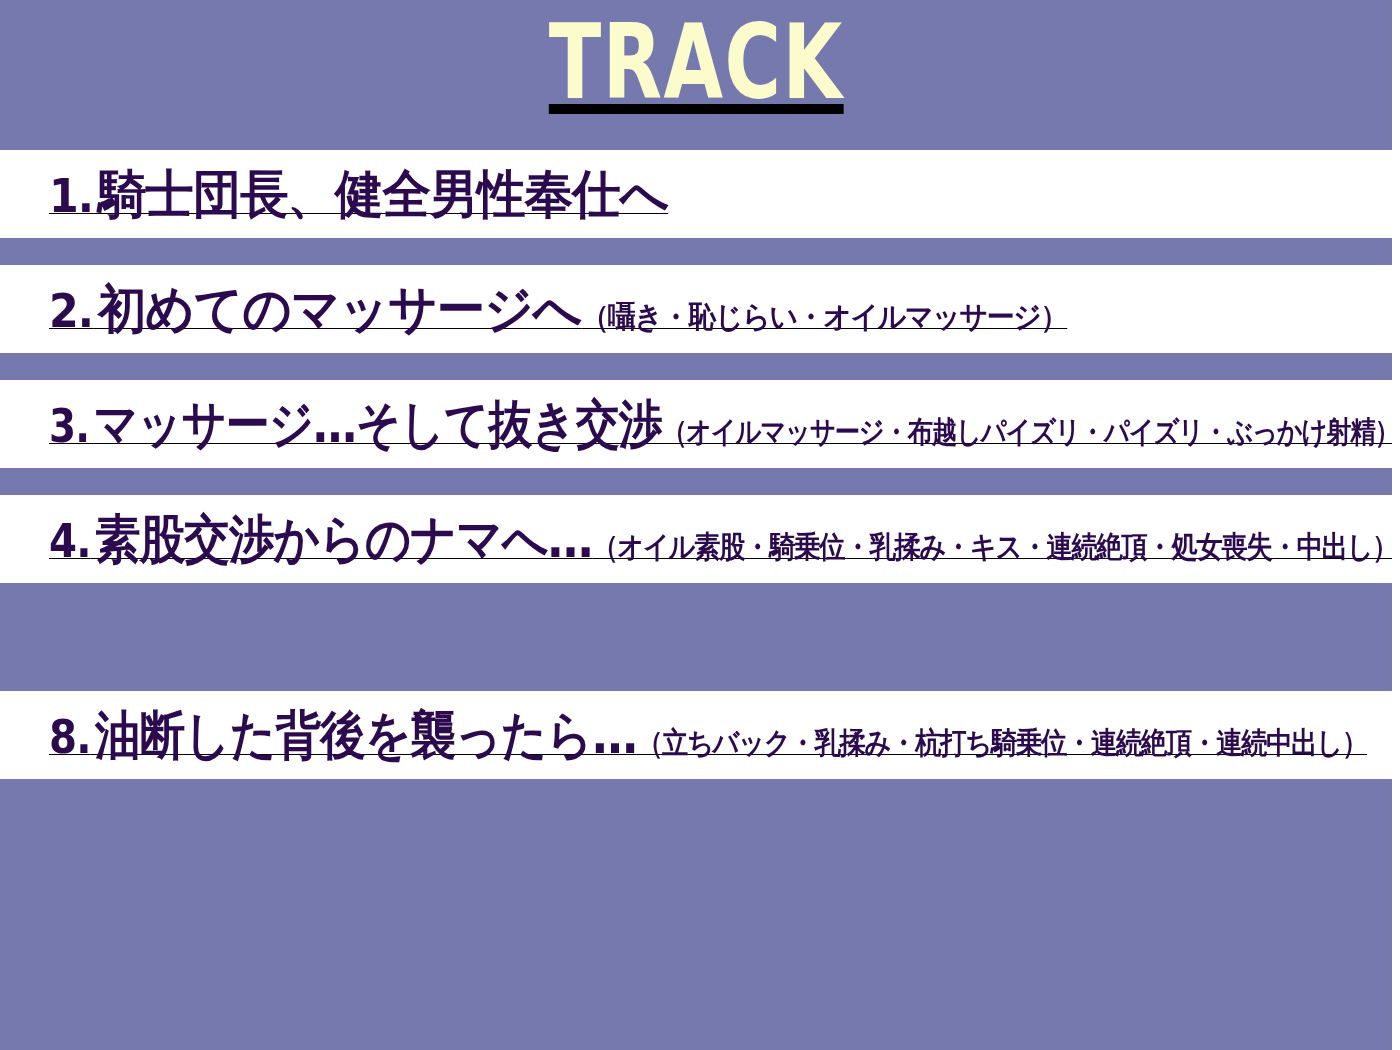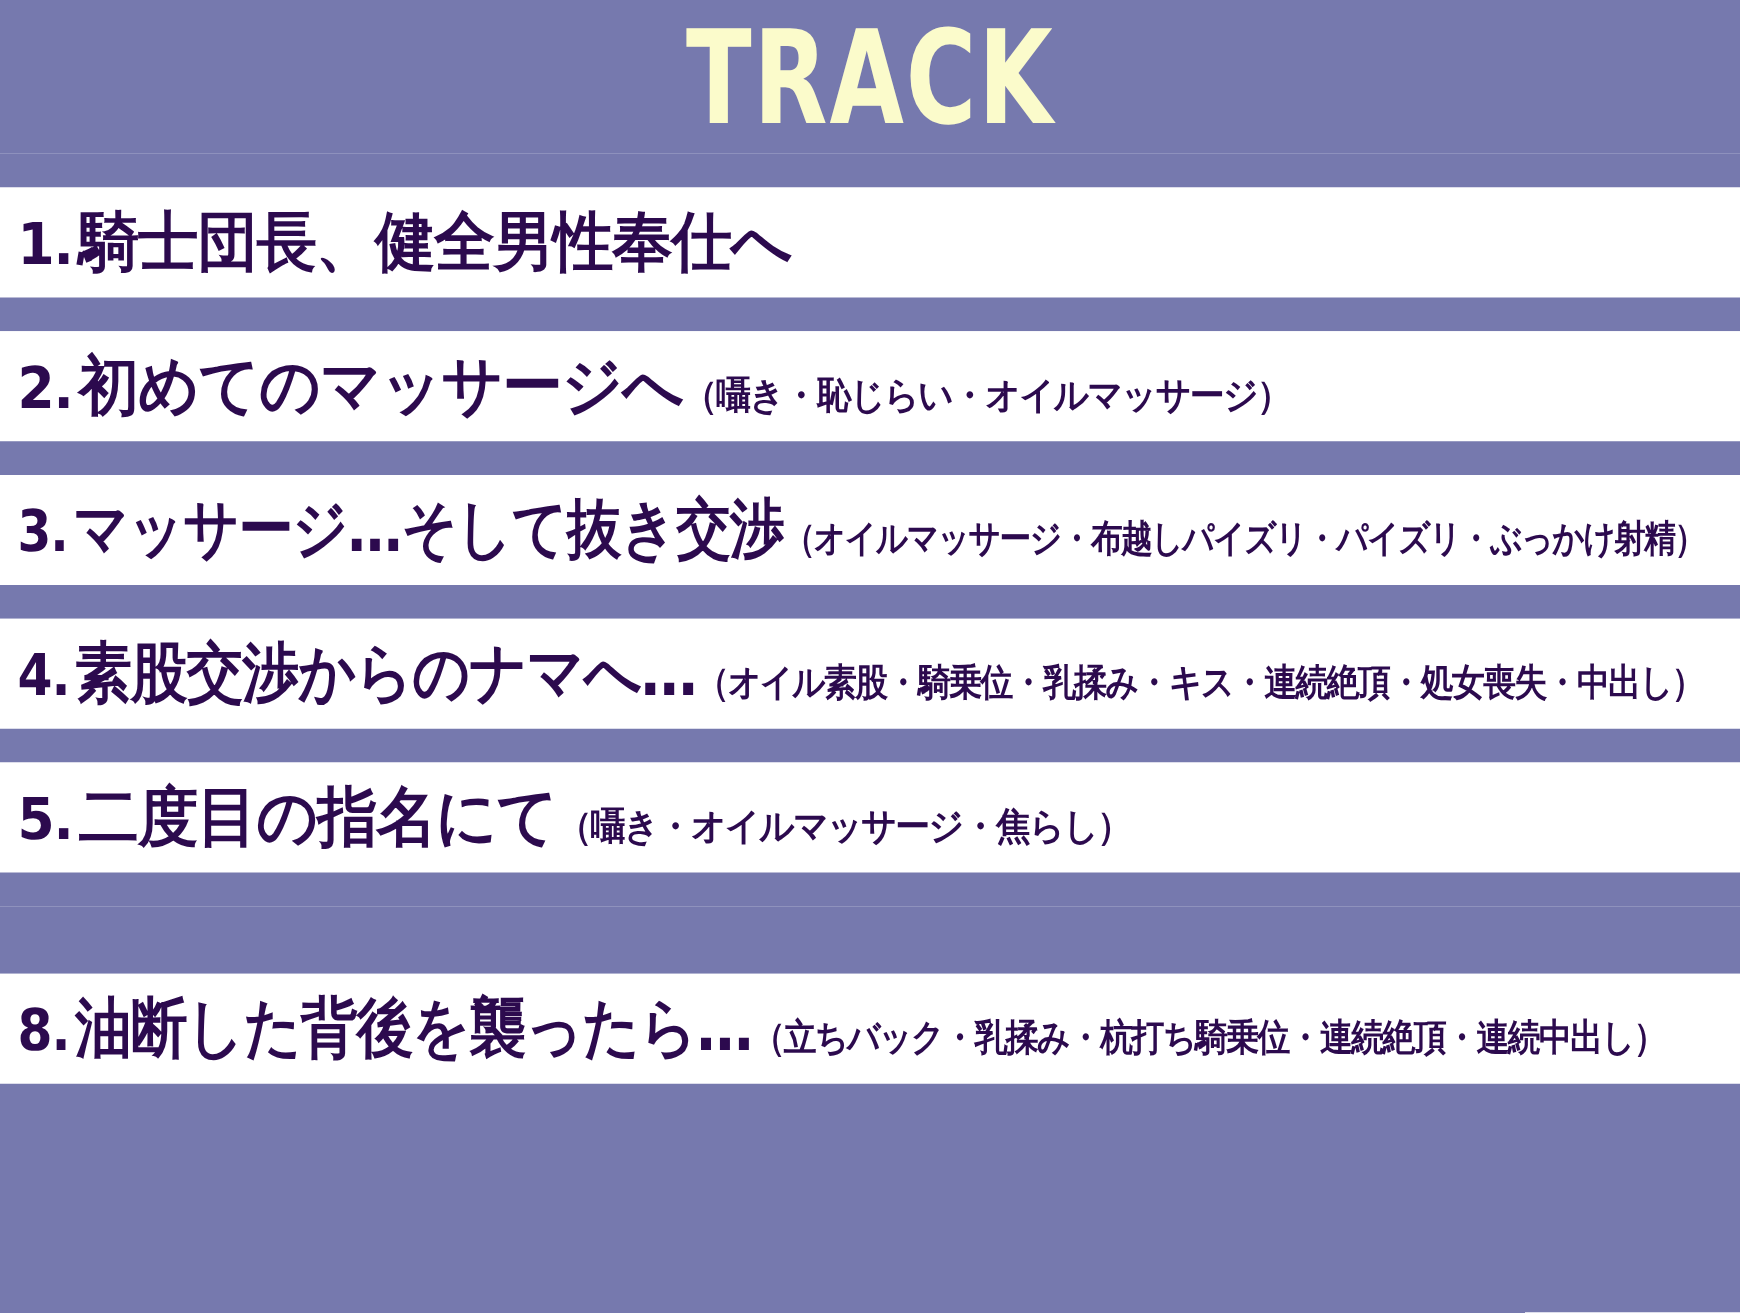--- a/index.html
+++ b/index.html
@@ -14,20 +14,21 @@
     font-family: "DejaVu Sans", "Liberation Sans", sans-serif;
   }
 
   .page {
     width: 1392px;
     height: 1050px;
     position: relative;
     background: #ffffff;
     display: flex;
     flex-direction: column;
+    text-decoration: underline;
   }
 
   
   .header {
     height: 123px;
     background: #7679ae;
     display: flex;
     align-items: center;
     justify-content: center;
     flex: 0 0 auto;
@@ -61,20 +62,21 @@
   .track-row {
     height: 88px;
     background: #ffffff;
     flex: 0 0 auto;
     display: flex;
     align-items: center;
     padding-left: 14px;
     box-sizing: border-box;
     overflow: hidden;
     white-space: nowrap;
+    margin-left: 35px;
   }
   .track-line {
     display: inline-block;
     white-space: nowrap;
     color: #2c0a4e;
     transform: scaleX(0.93);
     transform-origin: left center;
   }
   .track-num {
     font-family: "DejaVu Sans", "Liberation Sans", sans-serif;
@@ -135,23 +137,20 @@
   </div>
 
   <div class="sep"></div>
 
   <div class="track-row row-4">
     <span class="track-line"><span class="track-num">4.</span> <span class="track-title">素股交渉からのナマへ…</span><span class="track-tags">（オイル素股・騎乗位・乳揉み・キス・連続絶頂・処女喪失・中出し）</span></span>
   </div>
 
   <div class="sep"></div>
 
-  <div class="track-row row-5">
-    <span class="track-line"><span class="track-num">5.</span> <span class="track-title">二度目の指名にて</span><span class="track-tags">（囁き・オイルマッサージ・焦らし）</span></span>
-  </div>
 
   <div class="sep"></div>
 
 
   <div class="sep"></div>
 
 
   <div class="sep"></div>
 
   <div class="track-row row-8">

